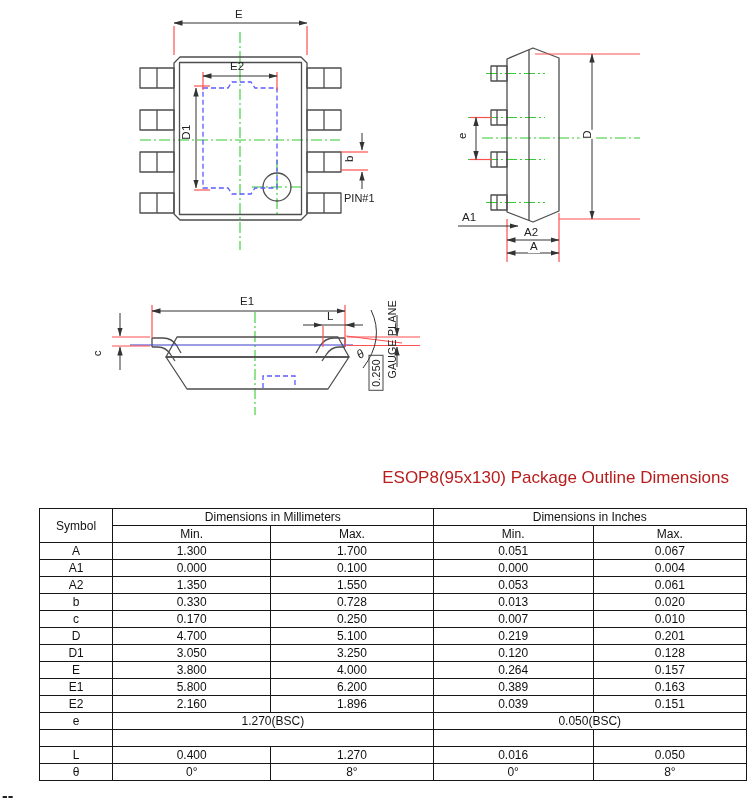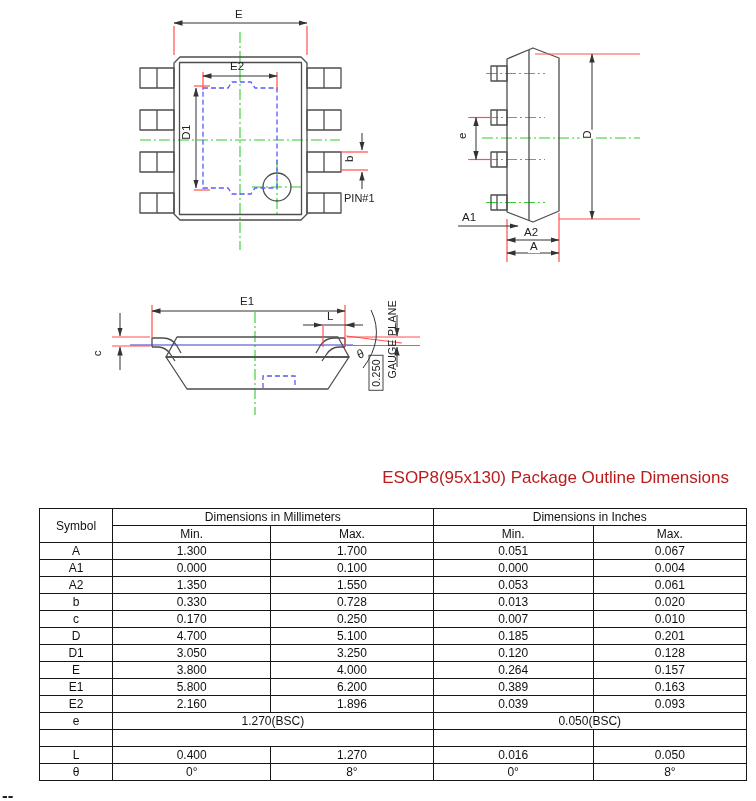--- a/index.html
+++ b/index.html
@@ -230,21 +230,21 @@
         <td>c</td>
         <td>0.170</td>
         <td>0.250</td>
         <td>0.007</td>
         <td>0.010</td>
       </tr>
       <tr>
         <td>D</td>
         <td>4.700</td>
         <td>5.100</td>
-        <td>0.185</td>
+        <td>0.219</td>
         <td>0.201</td>
       </tr>
       <tr>
         <td>D1</td>
         <td>3.050</td>
         <td>3.250</td>
         <td>0.120</td>
         <td>0.128</td>
       </tr>
       <tr>
@@ -259,21 +259,21 @@
         <td>5.800</td>
         <td>6.200</td>
         <td>0.389</td>
         <td>0.163</td>
       </tr>
       <tr>
         <td>E2</td>
         <td>2.160</td>
         <td>1.896</td>
         <td>0.039</td>
-        <td>0.093</td>
+        <td>0.151</td>
       </tr>
       <tr>
         <td>e</td>
         <td colspan="2">1.270(BSC)</td>
         <td colspan="2">0.050(BSC)</td>
       </tr>
       <tr>
         <td></td>
         <td colspan="2"></td>
         <td></td>

